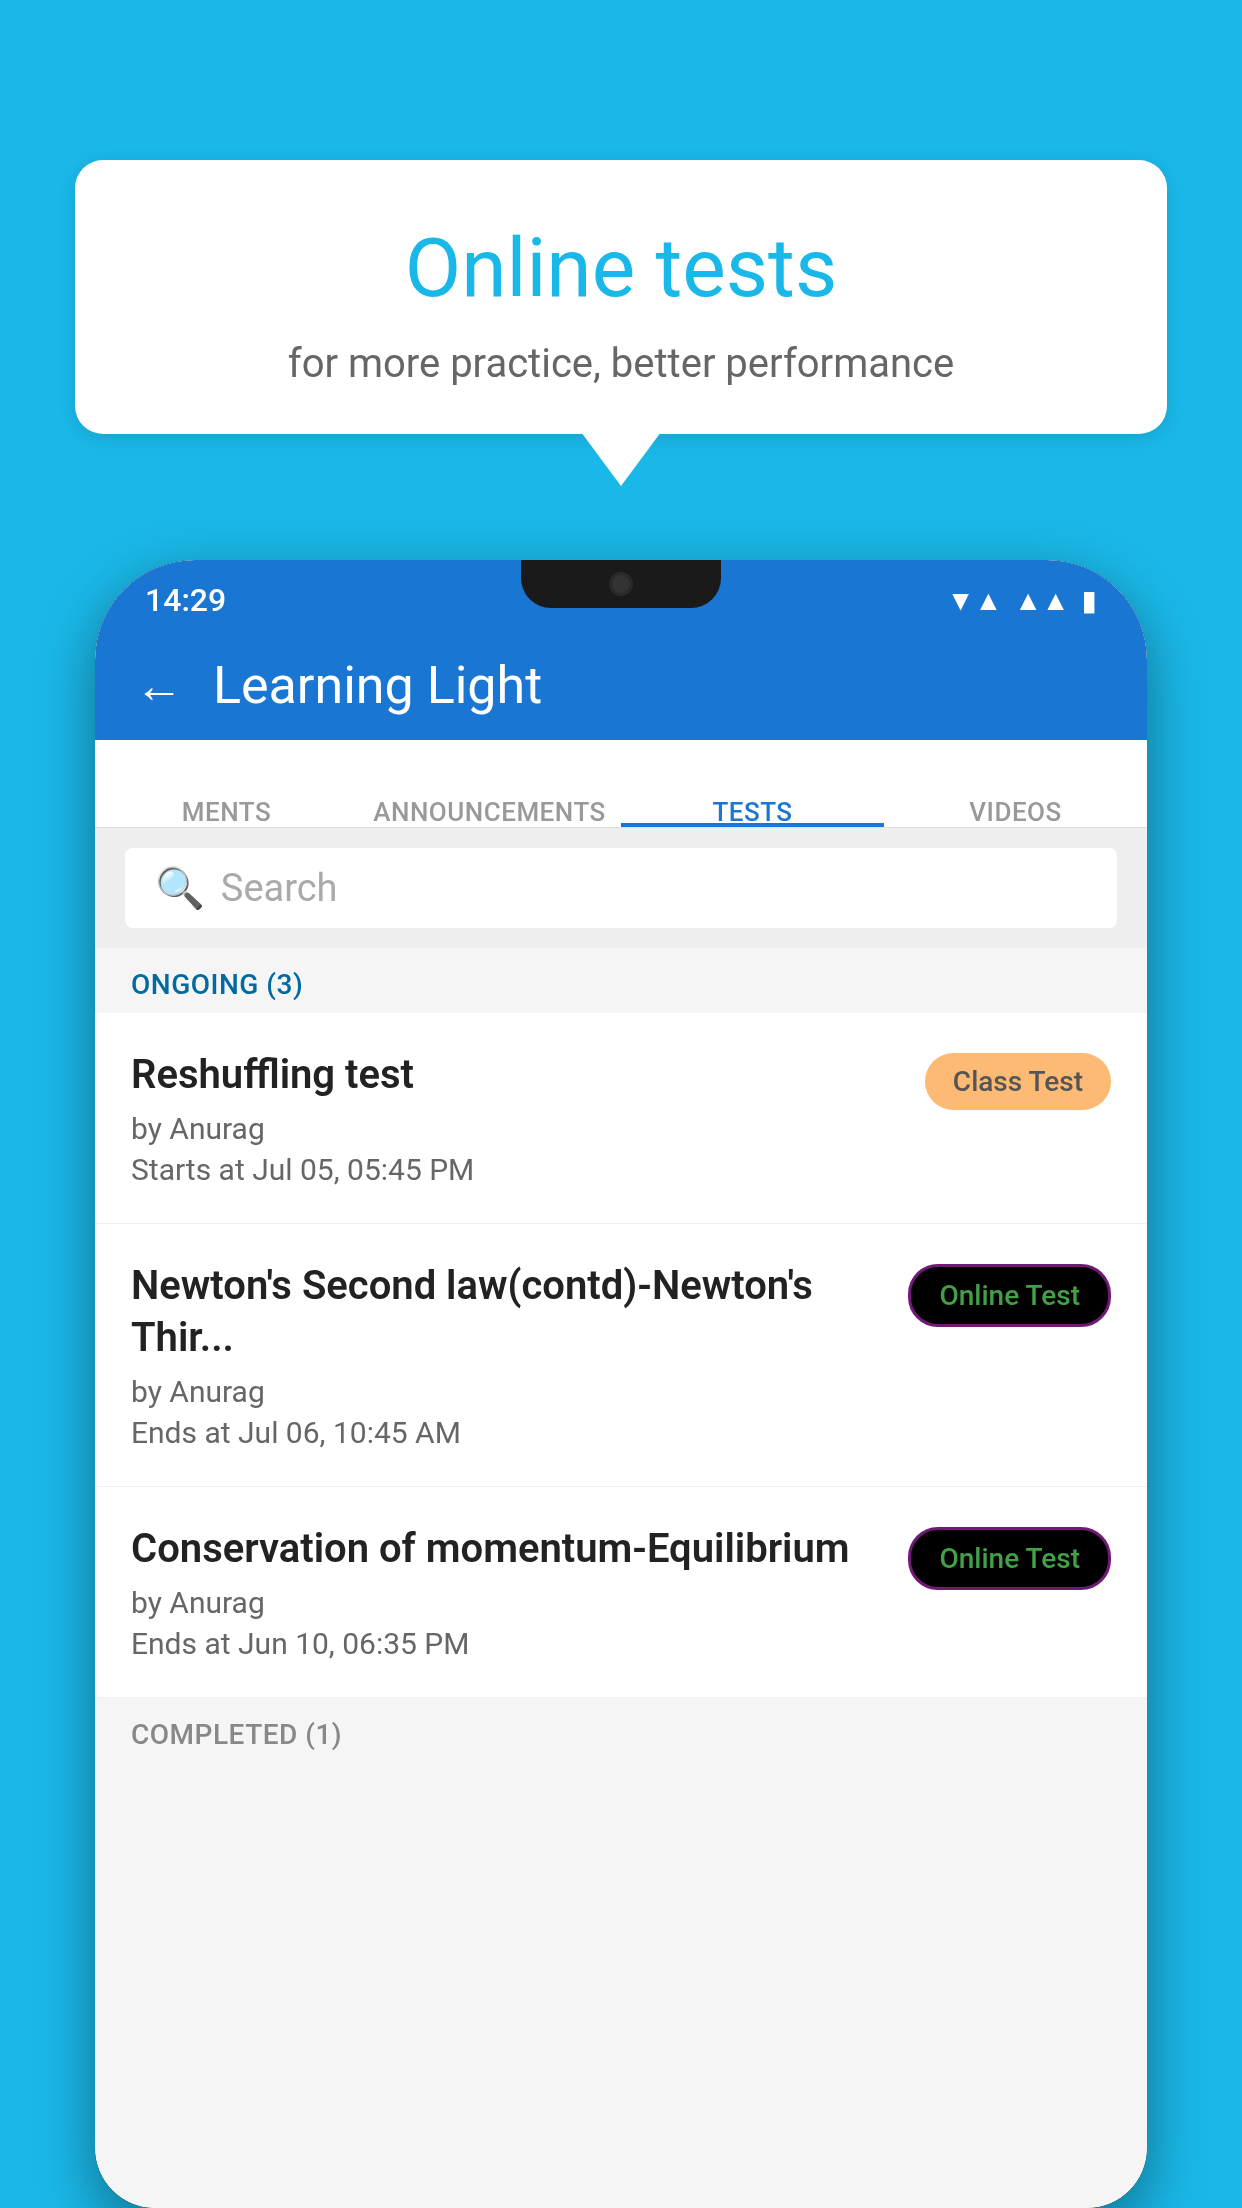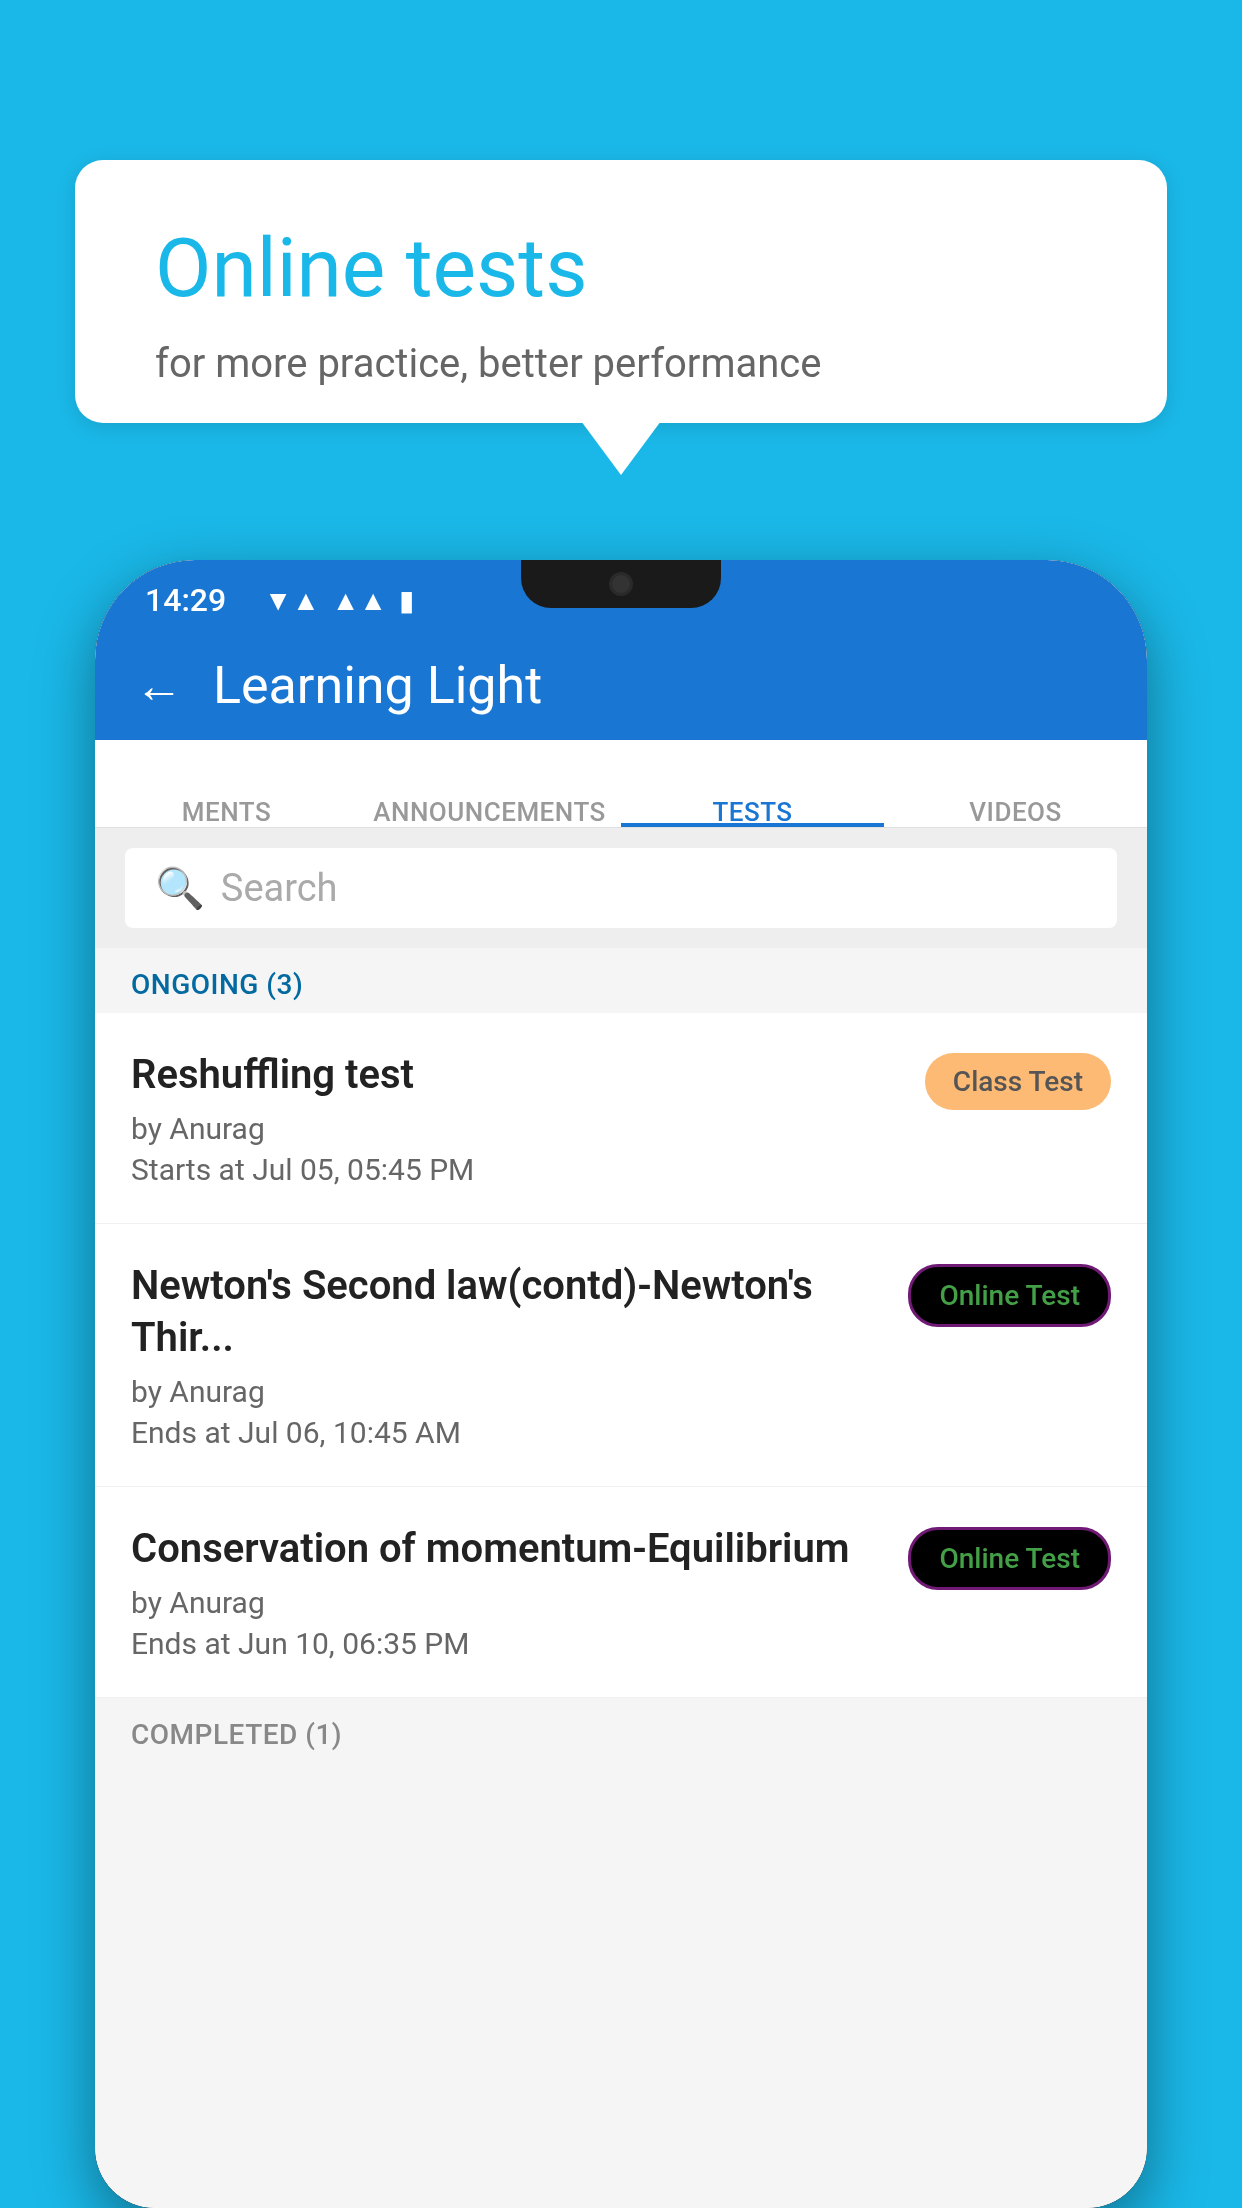--- a/index.html
+++ b/index.html
@@ -17,21 +17,22 @@
     .speech-bubble-container {
       position: absolute;
       top: 160px;
       left: 75px;
       right: 75px;
     }
 
     .speech-bubble {
       background: white;
       border-radius: 28px;
-      padding: 60px 80px 36px;
+      padding: 60px 80px 47px;
+      text-align: center;
       box-shadow: 0 4px 20px rgba(0,0,0,0.12);
       position: relative;
     }
 
     .speech-bubble::after {
       content: '';
       position: absolute;
       bottom: -52px;
       left: 50%;
       transform: translateX(-50%);
@@ -91,21 +92,21 @@
       border-radius: 50%;
       border: 3px solid #2a2a2a;
     }
 
     
     .status-bar {
       background: #1976d2;
       height: 70px;
       display: flex;
       align-items: center;
-      justify-content: flex-start;
+      justify-content: space-between;
       padding: 0 50px;
       padding-top: 10px;
       gap: 38px;
     }
 
     .status-time {
       color: white;
       font-size: 32px;
       font-weight: 500;
     }

